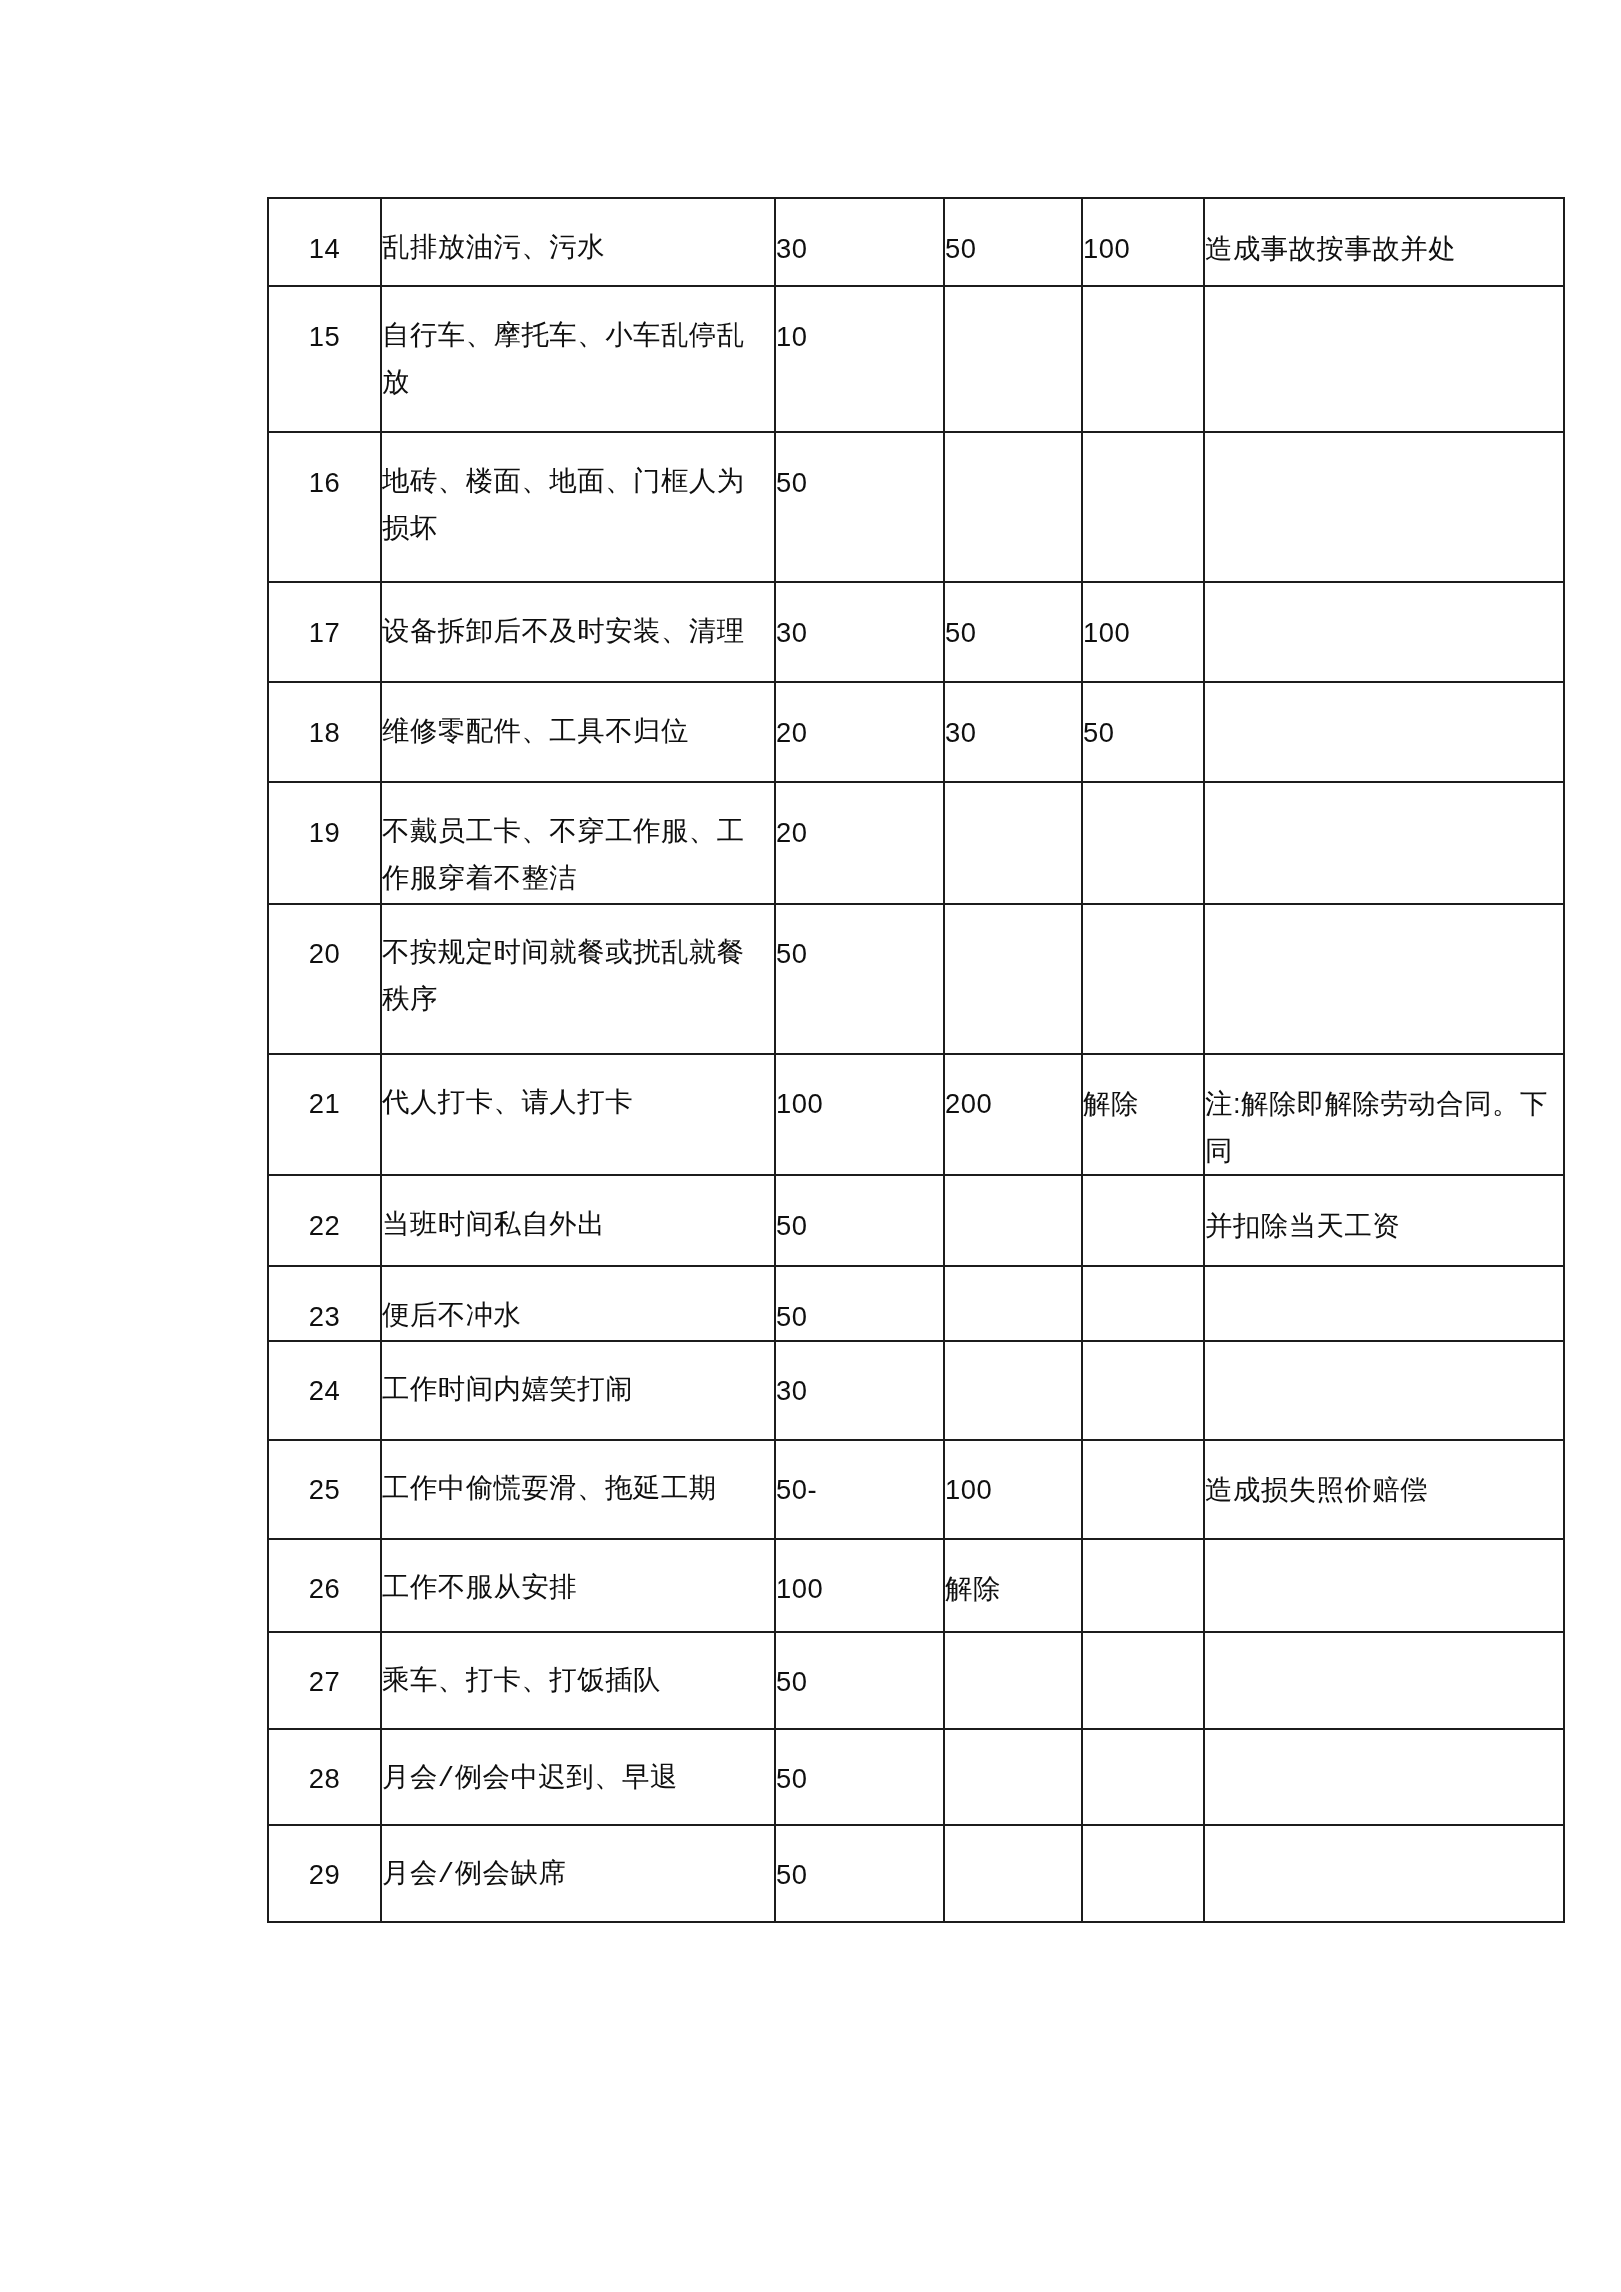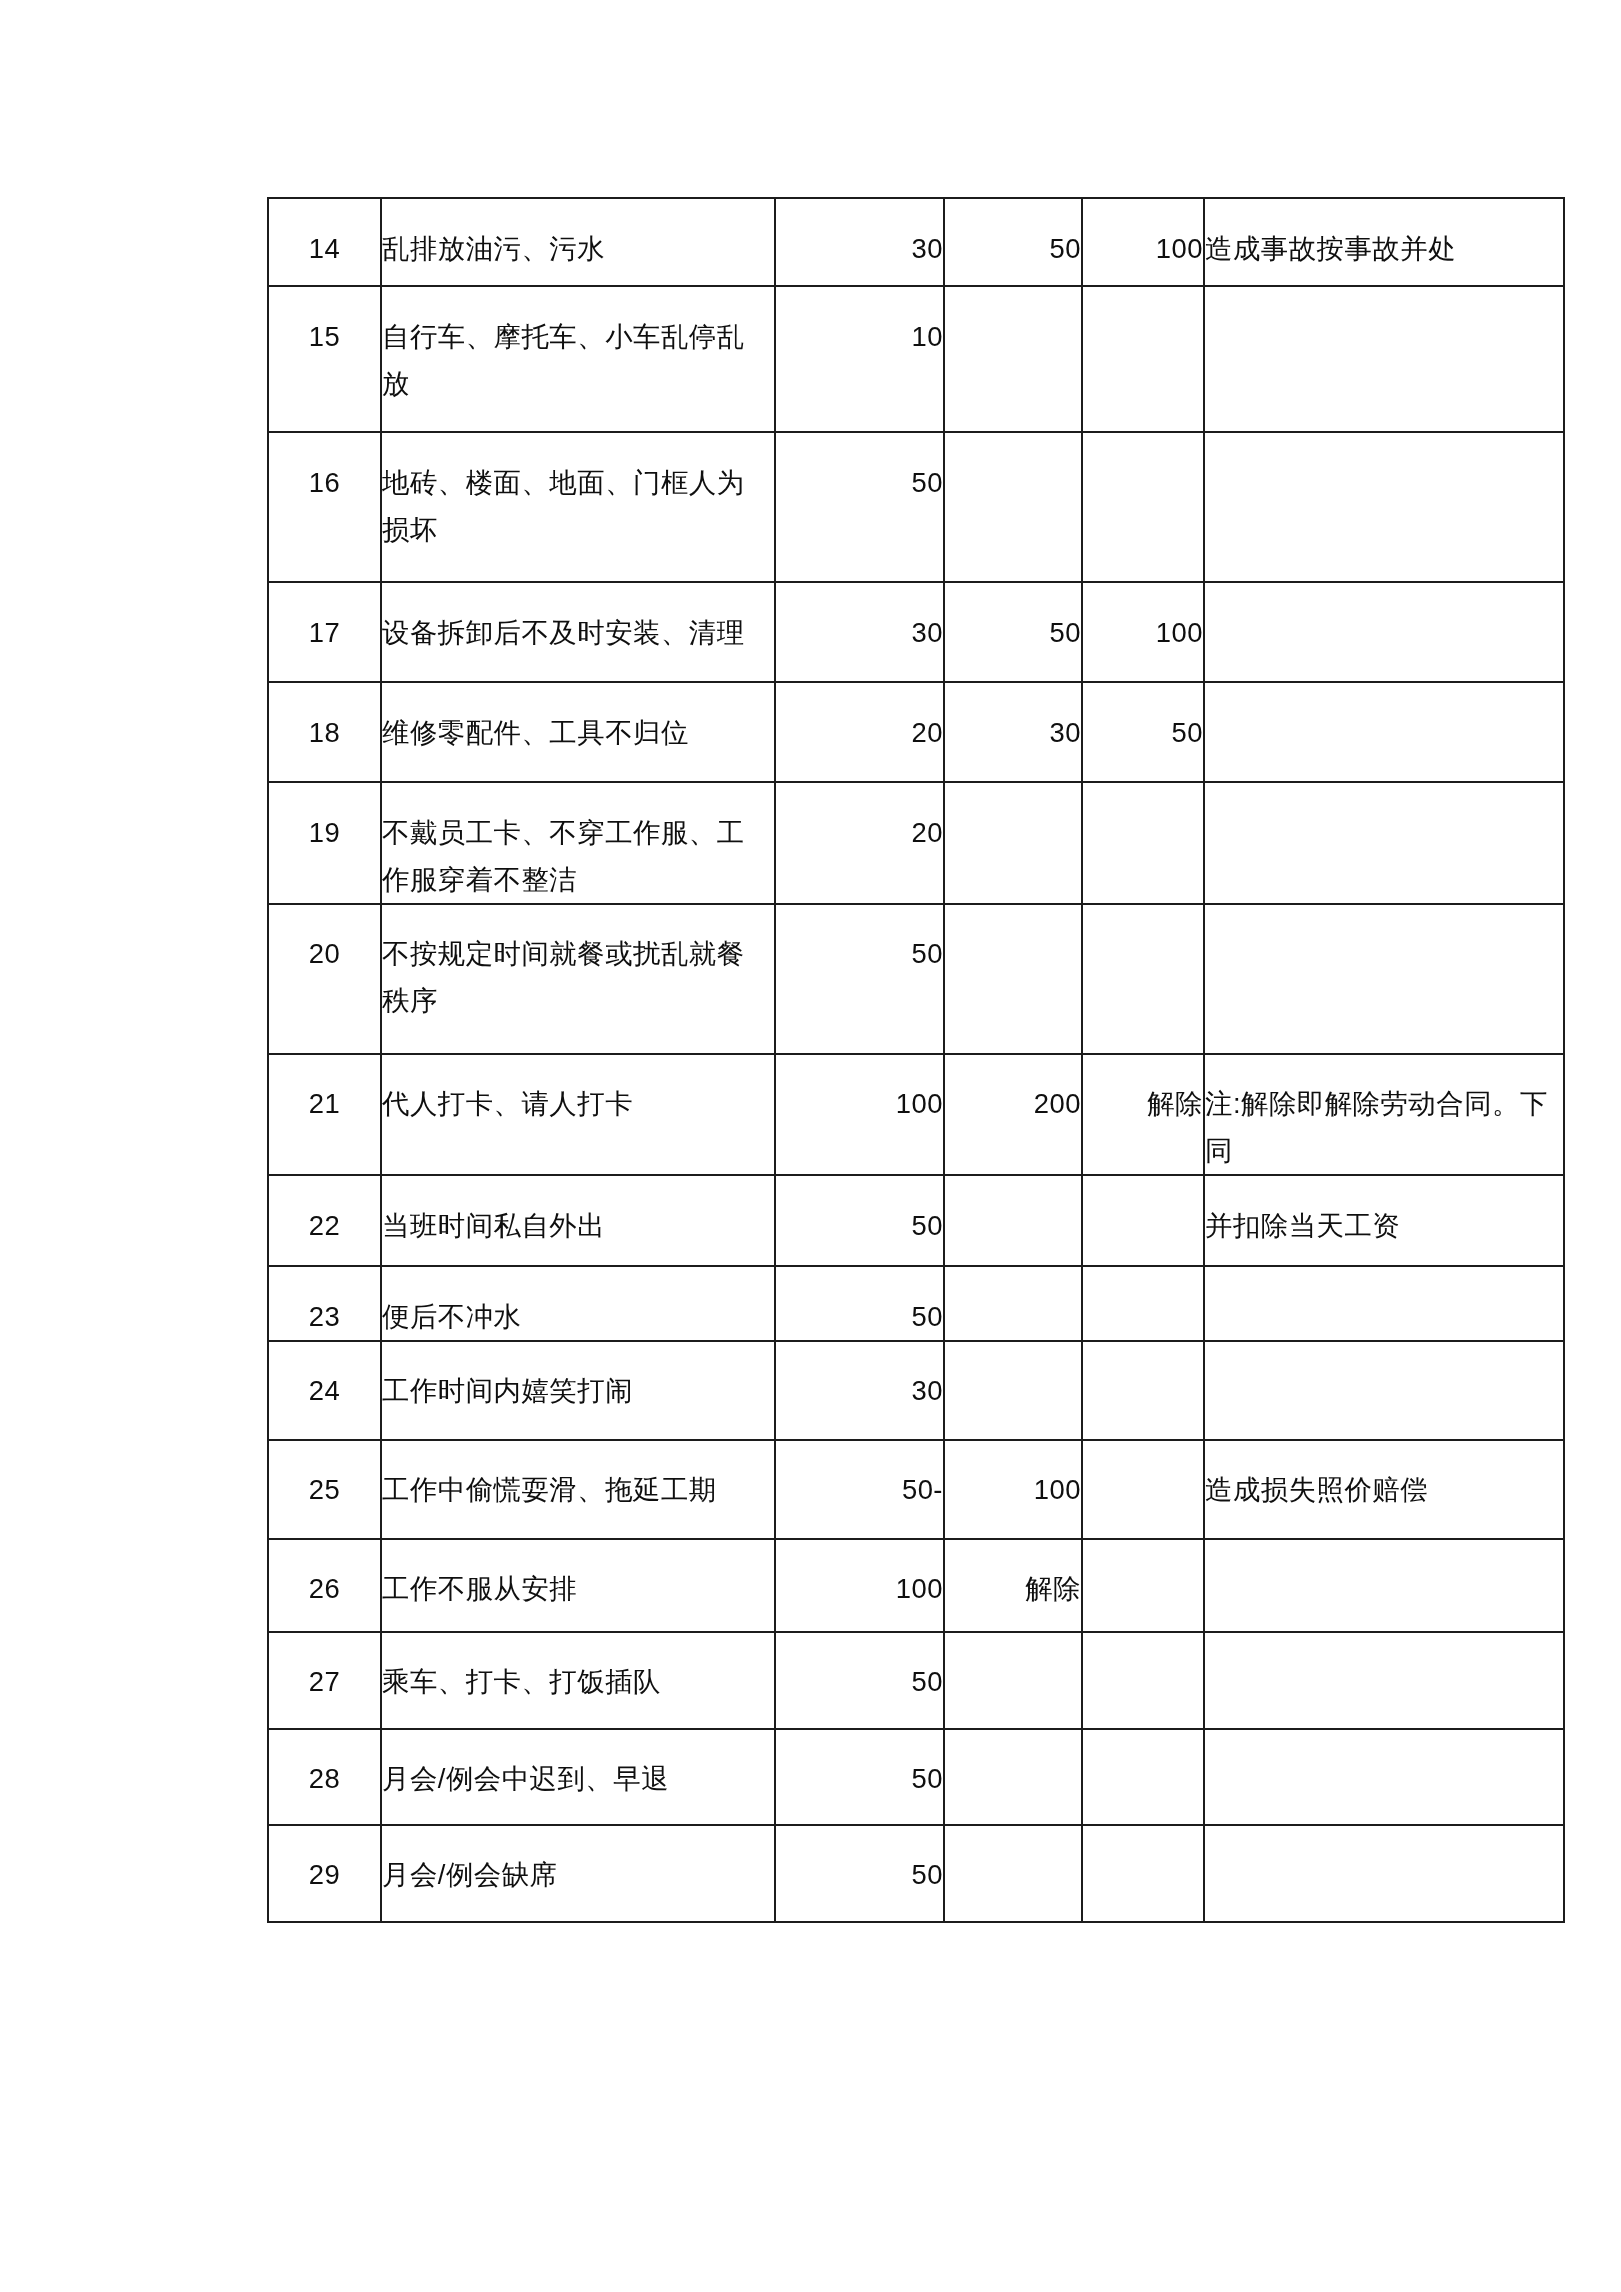--- a/index.html
+++ b/index.html
@@ -27,26 +27,27 @@
   table.penalty td {
     border: 2px solid #1c1c1c;
     vertical-align: top;
     padding: 25.5px 0 0 0;
     font-size: 27.4px;
     line-height: 47px;
     overflow: hidden;
     letter-spacing: 0.5px;
   }
   td.num  { text-align: center; }
-  td.val  { text-align: right; }
+  td.val  { text-align: left; }
   td.desc {
     text-align: left;
     padding-left: 13.7px;
     padding-right: 7.8px;
     white-space: pre-line;
+    font-family: Liberation Mono, monospace;
   }
   td.note {
     text-align: left;
     padding-left: 14.7px;
     padding-right: 7.8px;
     white-space: pre-line;
   }
 </style>
 </head>
 <body>

